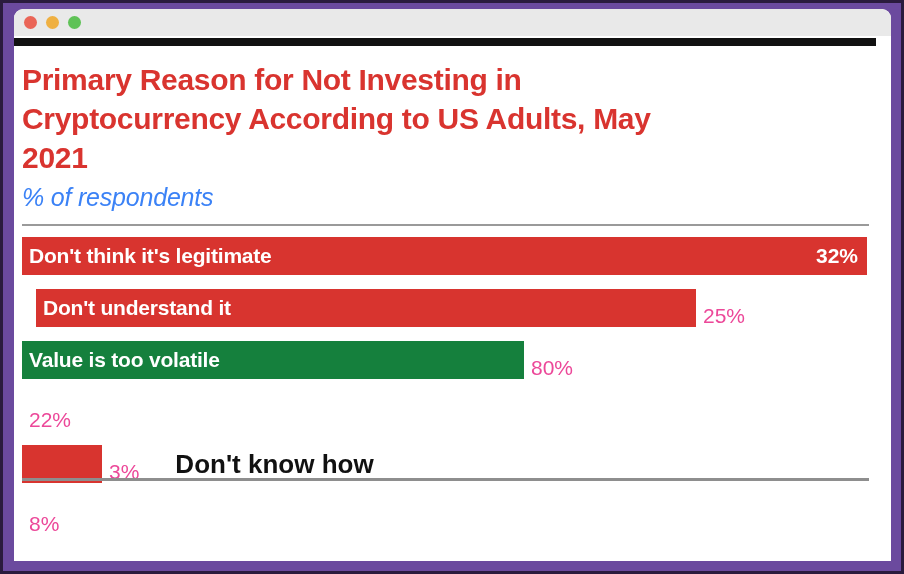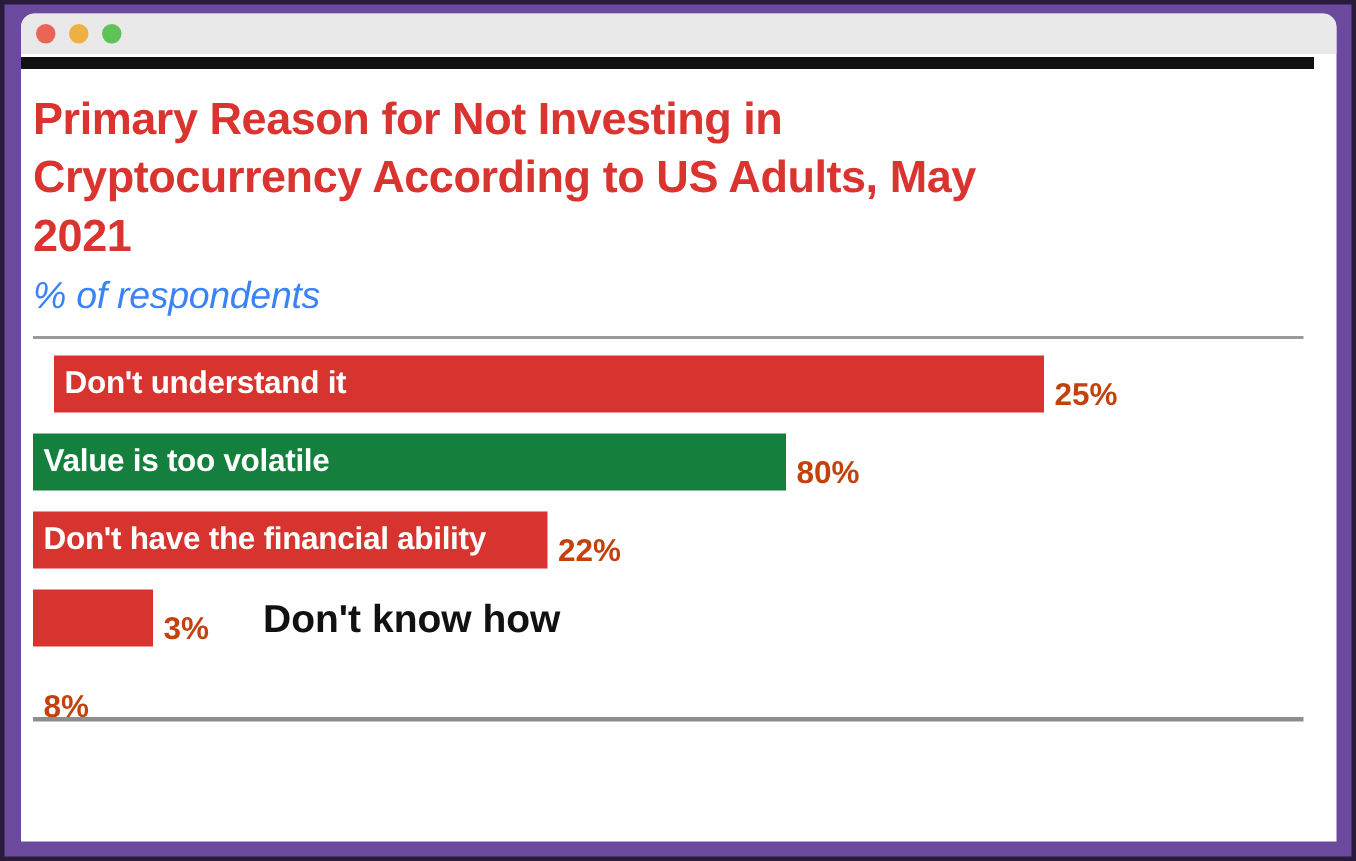--- a/index.html
+++ b/index.html
@@ -128,23 +128,23 @@
     white-space: nowrap;
   }
   .value-in {
     color: #ffffff;
     font-size: 21px;
     font-weight: bold;
     margin-left: 18px;
     white-space: nowrap;
   }
   .value-out {
-    color: #c2410c;
+    color: #ec4899;
     font-size: 21px;
-    font-weight: bold;
+    font-weight: normal;
     align-self: center;
     margin-left: 7px;
     white-space: nowrap;
     margin-top: 16px;
   }
   .label-out {
     color: #111111;
     font-size: 26px;
     font-weight: bold;
     align-self: center;
@@ -179,35 +179,38 @@
     <div id="content">
 
       <div id="title">Primary Reason for Not Investing in Cryptocurrency According to US Adults, May 2021</div>
 
       <div id="subtitle">% of respondents</div>
 
       <div id="rule-top"></div>
 
       <div id="chart">
           <div class="row">
+            <div class="bar" style="width: 845px; background: rgb(216, 52, 47);">
+              <span class="bar-label-in">Don't think it's legitimate</span>
+              <span class="value-in">32%</span>
+            </div>
+          </div>
+          <div class="row">
             <div class="bar" style="width: 660px; background: rgb(216, 52, 47); margin-left: 14px;">
               <span class="bar-label-in">Don't understand it</span>
             </div>
             <span class="value-out">25%</span>
           </div>
           <div class="row">
             <div class="bar" style="width: 502px; background: #15803d;">
               <span class="bar-label-in">Value is too volatile</span>
             </div>
             <span class="value-out">80%</span>
           </div>
           <div class="row">
-            <div class="bar" style="width: 343px; background: rgb(216, 52, 47);">
-              <span class="bar-label-in">Don't have the financial ability</span>
-            </div>
             <span class="value-out">22%</span>
           </div>
           <div class="row">
             <div class="bar" style="width: 80px; background: rgb(216, 52, 47);"></div>
             <span class="value-out">3%</span>
             <span class="label-out">Don't know how</span>
           </div>
           <div class="row">
             <span class="value-out">8%</span>
           </div>

